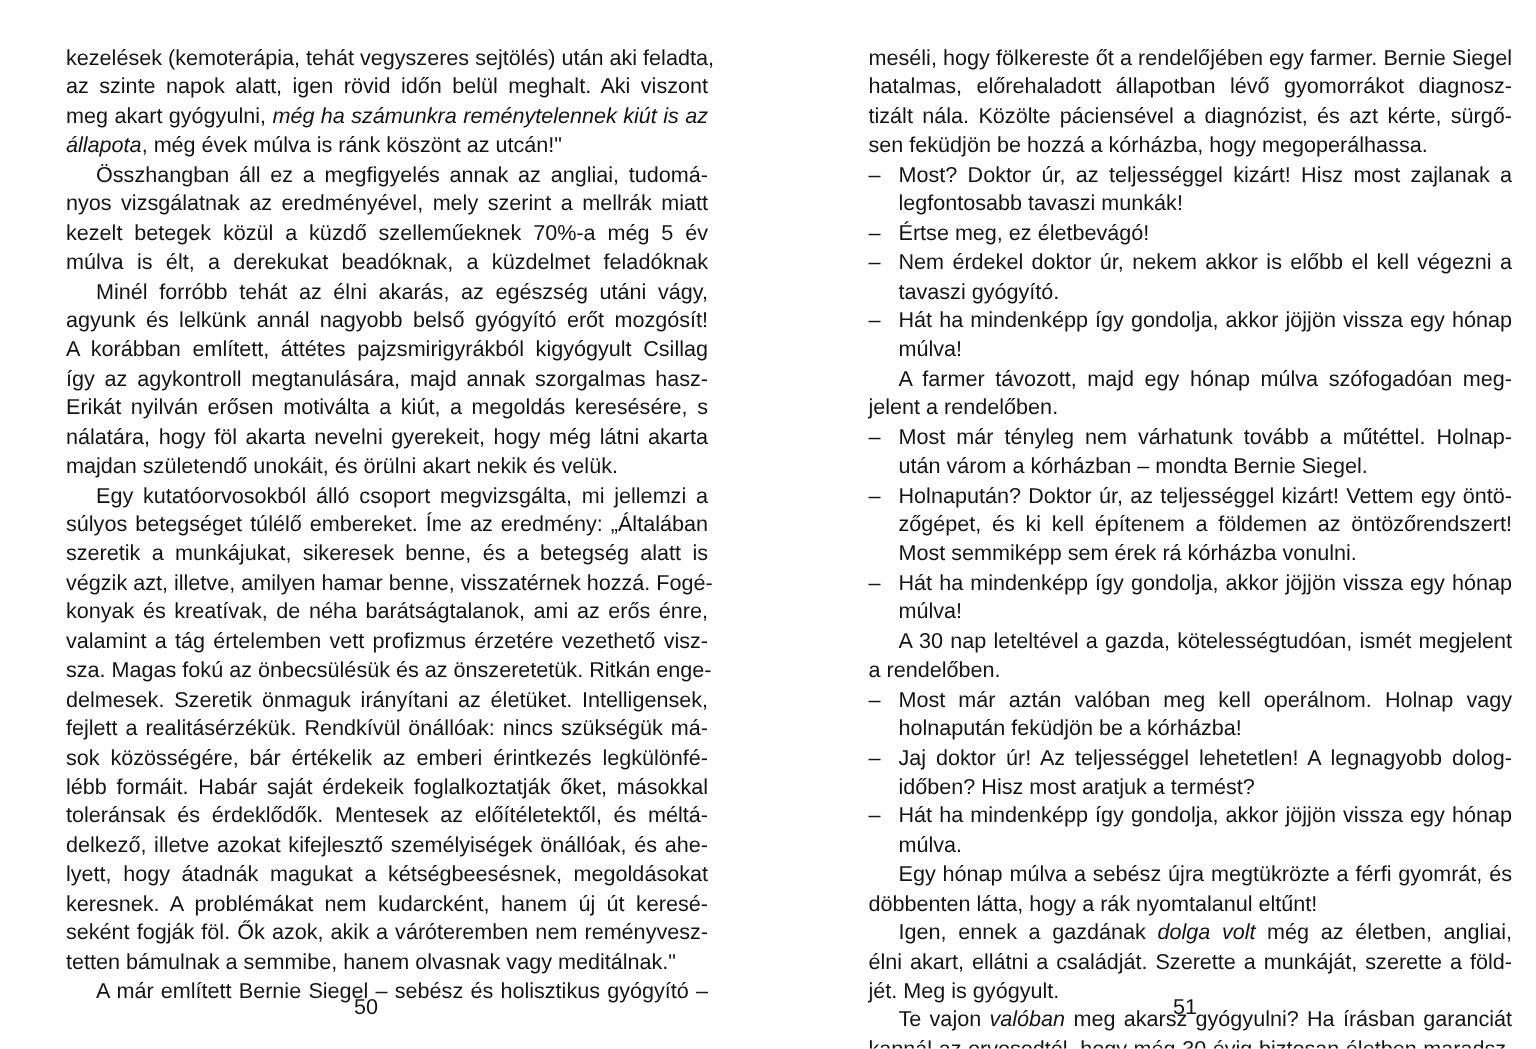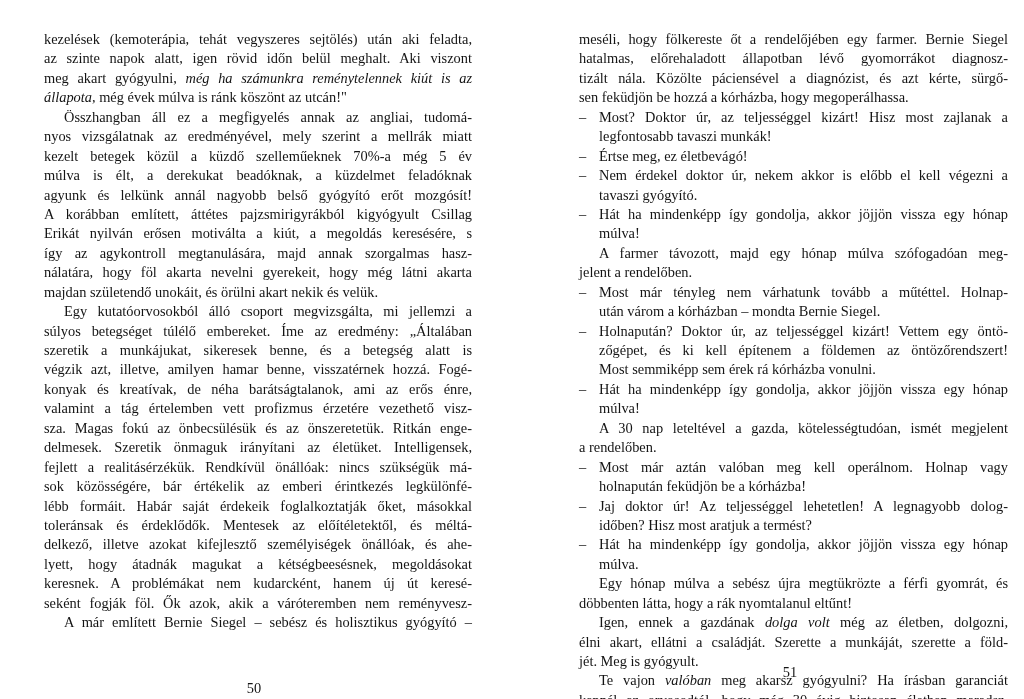--- a/index.html
+++ b/index.html
@@ -2,72 +2,74 @@
 <html><head>
 <meta charset="utf-8">
 <style>
   html, body { margin: 0; padding: 0; }
   body {
     width: 1024px; height: 699px; overflow: hidden;
     background: #ffffff; color: #141414;
     font-family: "Liberation Sans", sans-serif;
     position: relative;
   }
-  .page { position: absolute; top: 0; height: 492px; font-family: Liberation Serif, serif; }
+  .page { position: absolute; top: 0; height: 492px; }
   .page.left { left: 0; width: 512px; }
   .page.right { left: 520px; width: 512px; }
   .text-block { position: absolute; top: 30px; font-size: 14.4px; line-height: 19.45px; }
   .left .text-block { left: 44px; width: 428px; }
   .right .text-block { left: 59px; width: 429px; }
   .line { display: block; height: 19.45px; white-space: nowrap; text-align: justify; text-align-last: justify; }
   .line.last { text-align-last: left; }
   .line.indent { padding-left: 20px; }
   .line.dash { padding-left: 20px; position: relative; }
   .line.dash-cont { padding-left: 20px; }
   .dash-mark { position: absolute; left: 0; top: 0; }
   .page-number { position: absolute; top: 664px; font-size: 14.4px; width: 40px; text-align: center; }
-  .left .page-number { left: 234px; margin-top: 16px; }
+  .left .page-number { left: 224px; }
   .right .page-number { left: 250px; }
   i { font-style: italic; }
 </style>
 </head>
 <body>
 
 <div class="page left">
   <div class="text-block" id="left-text">
       <span class="line"><span>kezelések (kemoterápia, tehát vegyszeres sejtölés) után aki feladta,</span></span>
       <span class="line"><span>az szinte napok alatt, igen rövid időn belül meghalt. Aki viszont</span></span>
       <span class="line"><span>meg akart gyógyulni, </span><i>még ha számunkra reménytelennek kiút is az</i></span>
       <span class="line last"><span></span><i>állapota</i><span>, még évek múlva is ránk köszönt az utcán!"</span></span>
       <span class="line indent"><span>Összhangban áll ez a megfigyelés annak az angliai, tudomá-</span></span>
       <span class="line"><span>nyos vizsgálatnak az eredményével, mely szerint a mellrák miatt</span></span>
       <span class="line"><span>kezelt betegek közül a küzdő szelleműeknek 70%-a még 5 év</span></span>
       <span class="line"><span>múlva is élt, a derekukat beadóknak, a küzdelmet feladóknak</span></span>
+      <span class="line indent"><span>Minél forróbb tehát az élni akarás, az egészség utáni vágy,</span></span>
       <span class="line"><span>agyunk és lelkünk annál nagyobb belső gyógyító erőt mozgósít!</span></span>
       <span class="line"><span>A korábban említett, áttétes pajzsmirigyrákból kigyógyult Csillag</span></span>
+      <span class="line"><span>így az agykontroll megtanulására, majd annak szorgalmas hasz-</span></span>
       <span class="line"><span>Erikát nyilván erősen motiválta a kiút, a megoldás keresésére, s</span></span>
-      <span class="line"><span>így az agykontroll megtanulására, majd annak szorgalmas hasz-</span></span>
       <span class="line"><span>nálatára, hogy föl akarta nevelni gyerekeit, hogy még látni akarta</span></span>
       <span class="line last"><span>majdan születendő unokáit, és örülni akart nekik és velük.</span></span>
       <span class="line indent"><span>Egy kutatóorvosokból álló csoport megvizsgálta, mi jellemzi a</span></span>
       <span class="line"><span>súlyos betegséget túlélő embereket. Íme az eredmény: „Általában</span></span>
       <span class="line"><span>szeretik a munkájukat, sikeresek benne, és a betegség alatt is</span></span>
       <span class="line"><span>végzik azt, illetve, amilyen hamar benne, visszatérnek hozzá. Fogé-</span></span>
       <span class="line"><span>konyak és kreatívak, de néha barátságtalanok, ami az erős énre,</span></span>
       <span class="line"><span>valamint a tág értelemben vett profizmus érzetére vezethető visz-</span></span>
       <span class="line"><span>sza. Magas fokú az önbecsülésük és az önszeretetük. Ritkán enge-</span></span>
       <span class="line"><span>delmesek. Szeretik önmaguk irányítani az életüket. Intelligensek,</span></span>
       <span class="line"><span>fejlett a realitásérzékük. Rendkívül önállóak: nincs szükségük má-</span></span>
       <span class="line"><span>sok közösségére, bár értékelik az emberi érintkezés legkülönfé-</span></span>
       <span class="line"><span>lébb formáit. Habár saját érdekeik foglalkoztatják őket, másokkal</span></span>
       <span class="line"><span>toleránsak és érdeklődők. Mentesek az előítéletektől, és méltá-</span></span>
       <span class="line"><span>delkező, illetve azokat kifejlesztő személyiségek önállóak, és ahe-</span></span>
       <span class="line"><span>lyett, hogy átadnák magukat a kétségbeesésnek, megoldásokat</span></span>
       <span class="line"><span>keresnek. A problémákat nem kudarcként, hanem új út keresé-</span></span>
       <span class="line"><span>seként fogják föl. Ők azok, akik a váróteremben nem reményvesz-</span></span>
+      <span class="line last"><span>tetten bámulnak a semmibe, hanem olvasnak vagy meditálnak."</span></span>
       <span class="line indent"><span>A már említett Bernie Siegel – sebész és holisztikus gyógyító –</span></span>
     </div>
   <div class="page-number">50</div>
 </div>
 
 <div class="page right">
   <div class="text-block" id="right-text">
       <span class="line"><span>meséli, hogy fölkereste őt a rendelőjében egy farmer. Bernie Siegel</span></span>
       <span class="line"><span>hatalmas, előrehaladott állapotban lévő gyomorrákot diagnosz-</span></span>
       <span class="line"><span>tizált nála. Közölte páciensével a diagnózist, és azt kérte, sürgő-</span></span>
@@ -91,20 +93,20 @@
       <span class="line indent"><span>A 30 nap leteltével a gazda, kötelességtudóan, ismét megjelent</span></span>
       <span class="line last"><span>a rendelőben.</span></span>
       <span class="line dash"><span class="dash-mark">–</span><span>Most már aztán valóban meg kell operálnom. Holnap vagy</span></span>
       <span class="line dash-cont last"><span>holnapután feküdjön be a kórházba!</span></span>
       <span class="line dash"><span class="dash-mark">–</span><span>Jaj doktor úr! Az teljességgel lehetetlen! A legnagyobb dolog-</span></span>
       <span class="line dash-cont last"><span>időben? Hisz most aratjuk a termést?</span></span>
       <span class="line dash"><span class="dash-mark">–</span><span>Hát ha mindenképp így gondolja, akkor jöjjön vissza egy hónap</span></span>
       <span class="line dash-cont last"><span>múlva.</span></span>
       <span class="line indent"><span>Egy hónap múlva a sebész újra megtükrözte a férfi gyomrát, és</span></span>
       <span class="line last"><span>döbbenten látta, hogy a rák nyomtalanul eltűnt!</span></span>
-      <span class="line indent"><span>Igen, ennek a gazdának </span><i>dolga volt</i><span> még az életben, dolgozni,</span></span>
+      <span class="line indent"><span>Igen, ennek a gazdának </span><i>dolga volt</i><span> még az életben, angliai,</span></span>
       <span class="line"><span>élni akart, ellátni a családját. Szerette a munkáját, szerette a föld-</span></span>
       <span class="line last"><span>jét. Meg is gyógyult.</span></span>
       <span class="line indent"><span>Te vajon </span><i>valóban</i><span> meg akarsz gyógyulni? Ha írásban garanciát</span></span>
       <span class="line"><span>kapnál az orvosodtól, hogy még 30 évig biztosan életben maradsz,</span></span>
     </div>
   <div class="page-number">51</div>
 </div>
 
 </body></html>

